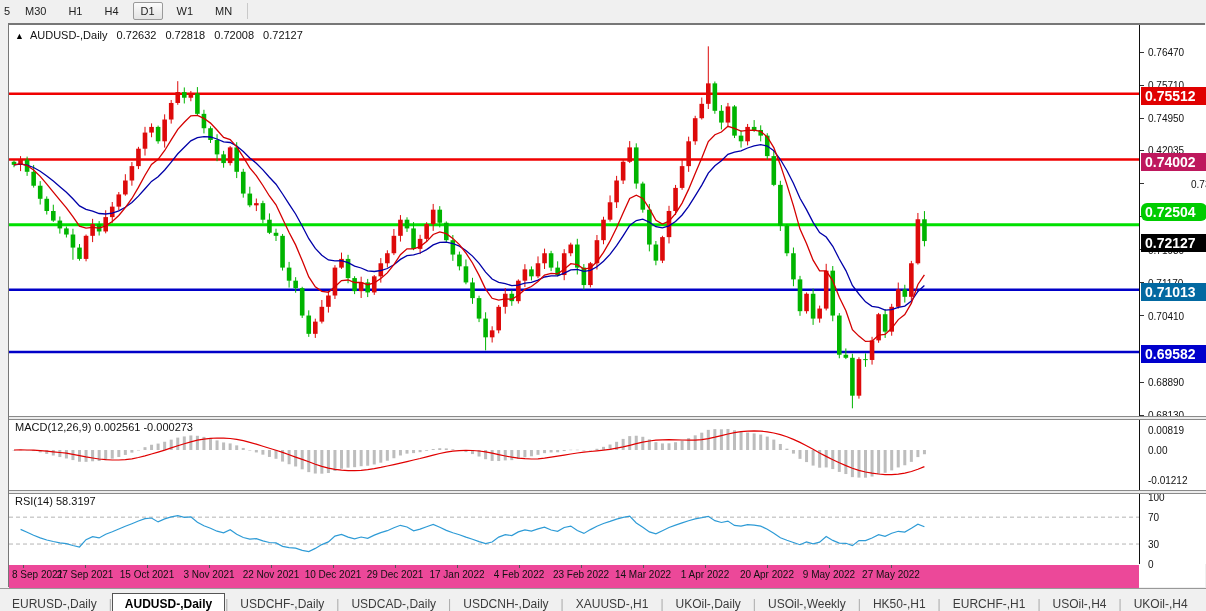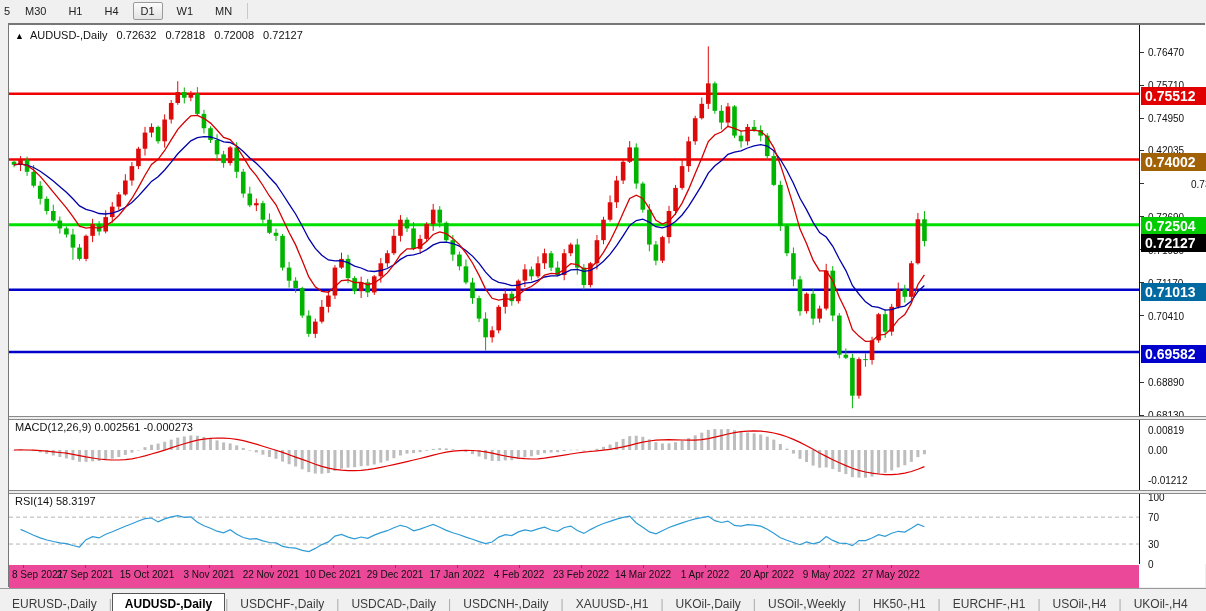--- a/index.html
+++ b/index.html
@@ -561,22 +561,22 @@
         <div class="ptick" style="top: 219.762px;">0.71930</div>
         <div class="ptickmark" style="top: 257px;"></div>
         <div class="ptick" style="top: 252.868px;">0.71170</div>
         <div class="ptickmark" style="top: 290px;"></div>
         <div class="ptick" style="top: 285.974px;">0.70410</div>
         <div class="ptickmark" style="top: 357px;"></div>
         <div class="ptick" style="top: 352.185px;">0.68890</div>
         <div class="ptickmark" style="top: 390px;"></div>
         <div class="ptick" style="top: 385.29px;">0.68130</div>
         <div class="pbadge" style="top: 61.7305px; background: rgb(224, 0, 0);">0.75512</div>
-        <div class="pbadge" style="top: 127.506px; background: #a16207;">0.74002</div>
-        <div class="pbadge" style="top: 192px; background: rgb(0, 204, 0);">0.72504</div>
+        <div class="pbadge" style="top: 127.506px; background: #be185d;">0.74002</div>
+        <div class="pbadge" style="top: 178px; background: rgb(0, 204, 0); border-radius: 6px;">0.72504</div>
         <div class="pbadge" style="top: 209.181px; background: rgb(0, 0, 0);">0.72127</div>
         <div class="pbadge" style="top: 257.707px; background: #0369a1;">0.71013</div>
         <div class="pbadge" style="top: 320.041px; background: rgb(0, 0, 204);">0.69582</div>
         <div class="ptick" style="top: 399.689px;">0.00819</div>
         <div class="ptick" style="top: 420px;">0.00</div>
         <div class="ptick" style="top: 450.058px;">-0.01212</div>
         <div class="ptick" style="top: 467px;">100</div>
         <div class="ptick" style="top: 487.16px;">70</div>
         <div class="ptick" style="top: 514.04px;">30</div>
         <div class="ptick" style="top: 534.2px;">0</div>

